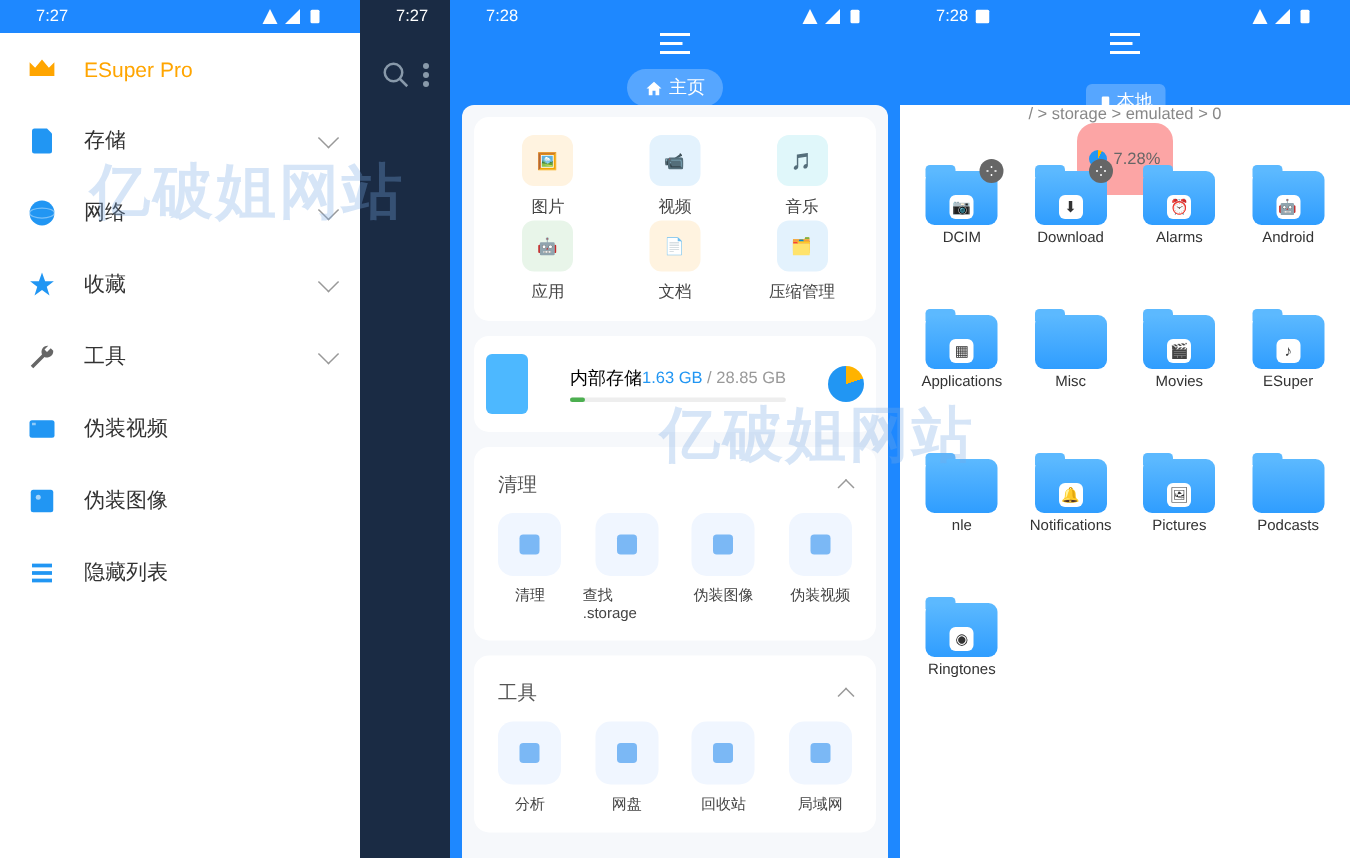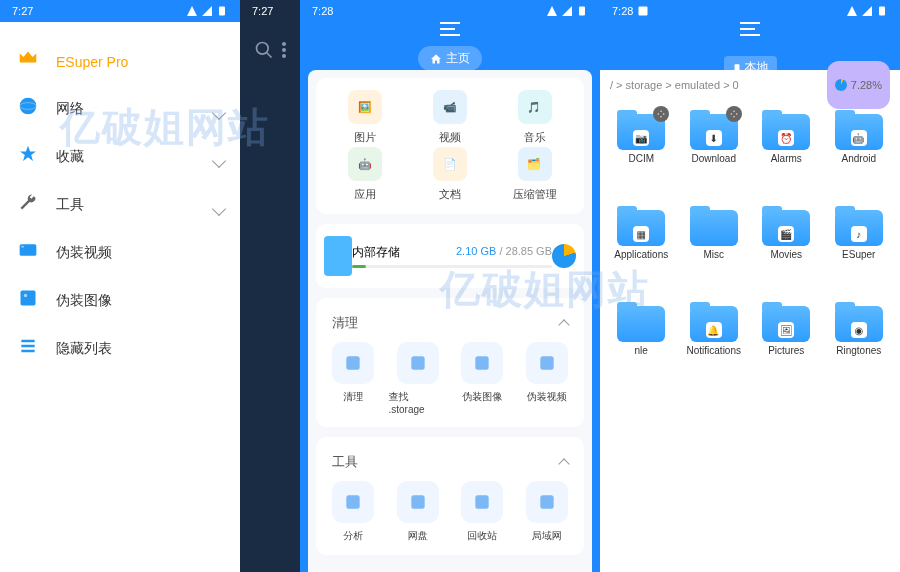--- a/index.html
+++ b/index.html
@@ -4,61 +4,61 @@
 <style>
 * { margin: 0; padding: 0; box-sizing: border-box; font-family: -apple-system, sans-serif; }
 body { width: 900px; height: 572px; display: flex; background: #f2f2f2; overflow: hidden; position: relative; }
 .panel { height: 572px; background: #fff; position: relative; overflow: hidden; }
 .p1 { width: 240px; }
 .p2 { width: 60px; background: #1a2b44; }
 .p3 { width: 300px; background: #1e88ff; }
 .p4 { width: 300px; background: #1e88ff; }
 
 
-.status-bar { height: 22px; display: flex; align-items: center; justify-content: space-between; padding: 0 12px; font-size: 11px; color: #fff; }
+.status-bar { height: 22px; display: flex; align-items: center; justify-content: space-between; padding: 0 24px; font-size: 11px; color: #fff; }
 .p1 .status-bar { background: #1e88ff; }
 .p2 .status-bar { background: #1a2b44; }
 .status-icons { display: flex; gap: 3px; align-items: center; }
 .status-icons svg { width: 12px; height: 12px; fill: #fff; }
 
 
 .drawer-header { background: #1e88ff; color: #fff; height: 56px; display: flex; align-items: center; justify-content: space-between; padding: 0 16px; font-size: 16px; }
 .drawer-list { background: #fff; }
-.drawer-item { display: flex; align-items: flex-end; height: 48px; padding: 0 16px; gap: 16px; font-size: 14px; color: #333; }
+.drawer-item { display: flex; align-items: center; height: 48px; padding: 0 16px; gap: 16px; font-size: 14px; color: #333; }
 .drawer-item .icon { width: 24px; height: 24px; display: flex; align-items: center; justify-content: center; }
 .drawer-item .spacer { flex: 1; }
 .chevron { width: 10px; height: 10px; border-right: 1.5px solid #999; border-bottom: 1.5px solid #999; transform: rotate(45deg); margin-top: -4px; }
 
 
 .p2-top { height: 56px; display: flex; align-items: center; justify-content: center; gap: 8px; }
 
 
 .top-bar { height: 48px; display: flex; align-items: center; padding: 0 10px; gap: 10px; flex-direction: column; }
 .top-btn { width: 32px; height: 32px; display: flex; align-items: center; justify-content: center; }
 .home-chip { background: rgba(255,255,255,0.25); border-radius: 16px; padding: 4px 12px; display: flex; align-items: center; gap: 4px; color: #fff; font-size: 12px; }
 .local-chip { background: rgba(255,255,255,0.25); border-radius: 4px; padding: 3px 8px; color: #fff; font-size: 12px; display: flex; align-items: center; gap: 3px; }
 .content-area { background: #f6f8fb; border-radius: 8px 8px 0 0; margin: 0 8px; height: calc(100% - 70px); padding: 8px; overflow: hidden; }
 .card { background: #fff; border-radius: 10px; padding: 12px 8px; margin-bottom: 10px; }
 .card-title { font-size: 13px; color: #555; padding: 4px 8px 10px; display: flex; justify-content: space-between; align-items: center; }
 .grid4 { display: grid; grid-template-columns: repeat(4, 1fr); gap: 6px; }
 .grid3 { display: grid; grid-template-columns: repeat(3, 1fr); gap: 2px; }
 .cat-item { display: flex; flex-direction: column; align-items: center; gap: 6px; font-size: 11px; color: #444; }
 .cat-icon { width: 34px; height: 34px; border-radius: 8px; display: flex; align-items: center; justify-content: center; }
-.storage-row { display: flex; align-items: center; gap: 0; }
+.storage-row { display: flex; align-items: center; gap: 28px; }
 .storage-phone { width: 28px; height: 40px; background: #4db8ff; border-radius: 4px; }
 .storage-info { flex: 1; }
 .storage-bar { height: 3px; background: #eee; border-radius: 2px; margin-top: 4px; position: relative; }
 .storage-bar-fill { height: 100%; background: #4caf50; width: 7%; border-radius: 2px; }
 .pie { width: 24px; height: 24px; border-radius: 50%; background: conic-gradient(#ffb300 0 20%, #2196f3 20% 100%); }
 .blue-small { color: #2196f3; font-size: 11px; }
 .sub-icon { width: 42px; height: 42px; background: #f0f6ff; border-radius: 10px; display: flex; align-items: center; justify-content: center; }
 
 
-.breadcrumb-bar { background: #fff; height: 30px; display: flex; align-items: center; padding: 0 10px; font-size: 11px; color: #888; justify-content: space-between; }
-.pct-badge { background: #c4b5fd; border-radius: 12px; padding: 18px 8px; display: flex; align-items: center; gap: 4px; color: #666; }
+.breadcrumb-bar { background: #fff; height: 30px; display: flex; align-items: center; padding: 0 10px; font-size: 11px; color: #888; justify-content: space-between; flex-direction: column; }
+.pct-badge { background: #fca5a5; border-radius: 12px; padding: 18px 8px; display: flex; align-items: center; gap: 4px; color: #666; }
 .pct-badge .mini-pie { width: 12px; height: 12px; border-radius: 50%; background: conic-gradient(#ffb300 0 7%, #2196f3 7% 100%); }
 .folder-grid { background: #fff; height: calc(100% - 100px); padding: 10px 6px; display: grid; grid-template-columns: repeat(4, 1fr); grid-auto-rows: 94px; gap: 2px; align-content: start; }
 .folder-item { display: flex; flex-direction: column; align-items: center; gap: 3px; font-size: 10px; color: #333; text-align: center; }
 .folder-icon { width: 48px; height: 40px; position: relative; }
 .folder-shape { width: 48px; height: 36px; background: linear-gradient(180deg, #5cb9ff, #2f9dff); border-radius: 6px; position: absolute; bottom: 0; }
 .folder-tab { width: 20px; height: 8px; background: #5cb9ff; border-radius: 3px 3px 0 0; position: absolute; top: 0; left: 0; }
 .folder-badge { position: absolute; bottom: 4px; left: 50%; transform: translateX(-50%); width: 16px; height: 16px; background: #fff; border-radius: 4px; display: flex; align-items: center; justify-content: center; }
 .folder-corner { position: absolute; top: -4px; right: -4px; width: 16px; height: 16px; background: #666; border-radius: 50%; display: flex; align-items: center; justify-content: center; }
 
 .watermark { position: absolute; font-size: 40px; color: rgba(120,170,230,0.3); font-weight: bold; pointer-events: none; letter-spacing: 2px; }
@@ -89,20 +89,30 @@
   </div>
   <div class="drawer-list" id="drawer-list">
       <div class="drawer-item">
         <span class="icon">
           <svg width="22" height="22" viewBox="0 0 24 24" fill="#ffa500">
             <path d="M3 7l4 4 5-6 5 6 4-4v10H3z"></path>
           </svg>
         </span>
         <span style="color:#ffa500">ESuper Pro</span>
         <span class="spacer"></span>
+      </div>
+      <div class="drawer-item">
+        <span class="icon">
+          <svg width="20" height="20" viewBox="0 0 24 24" fill="#2196f3">
+            <path d="M6 2h10l4 4v14a2 2 0 01-2 2H6a2 2 0 01-2-2V4a2 2 0 012-2z"></path>
+          </svg>
+        </span>
+        <span style="">存储</span>
+        <span class="spacer"></span>
+        <div class="chevron"></div>
       </div>
       <div class="drawer-item">
         <span class="icon">
           <svg width="20" height="20" viewBox="0 0 24 24" fill="#2196f3">
             <circle cx="12" cy="12" r="10"></circle>
             <ellipse cx="12" cy="12" rx="10" ry="4" fill="none" stroke="#fff" opacity="0.4"></ellipse>
           </svg>
         </span>
         <span style="">网络</span>
         <span class="spacer"></span>
@@ -255,21 +265,21 @@
             <span>压缩管理</span>
           </div>
         </div>
     </div>
     <div class="card">
       <div class="storage-row">
         <div class="storage-phone"></div>
         <div class="storage-info">
           <div style="display:flex;justify-content:space-between;font-size:12px;">
             <span>内部存储</span>
-            <span><span class="blue-small">2.10 GB</span><span style="color:#999;font-size:11px;"> / </span><span style="color:#999;font-size:11px">28.85 GB</span></span>
+            <span><span class="blue-small">1.63 GB</span><span style="color:#999;font-size:11px;"> / </span><span style="color:#999;font-size:11px">28.85 GB</span></span>
           </div>
           <div class="storage-bar">
               <div class="storage-bar-fill"></div>
             </div>
         </div>
         <div class="pie"></div>
       </div>
     </div>
     <div class="card">
       <div class="card-title">
@@ -516,20 +526,28 @@
           <div class="folder-shape"></div>
     <div class="folder-badge" style="font-size:10px">🖼</div>
 
   </div>
         <span>Pictures</span>
       </div>
       <div class="folder-item">
         <div class="folder-icon">
     <div class="folder-tab"></div>
           <div class="folder-shape"></div>
+
+  </div>
+        <span>Podcasts</span>
+      </div>
+      <div class="folder-item">
+        <div class="folder-icon">
+    <div class="folder-tab"></div>
+          <div class="folder-shape"></div>
     <div class="folder-badge" style="font-size:10px">◉</div>
 
   </div>
         <span>Ringtones</span>
       </div>
     </div>
 </div>
 
 <div class="watermark wm1">亿破姐网站</div>
 <div class="watermark wm2">亿破姐网站</div>

